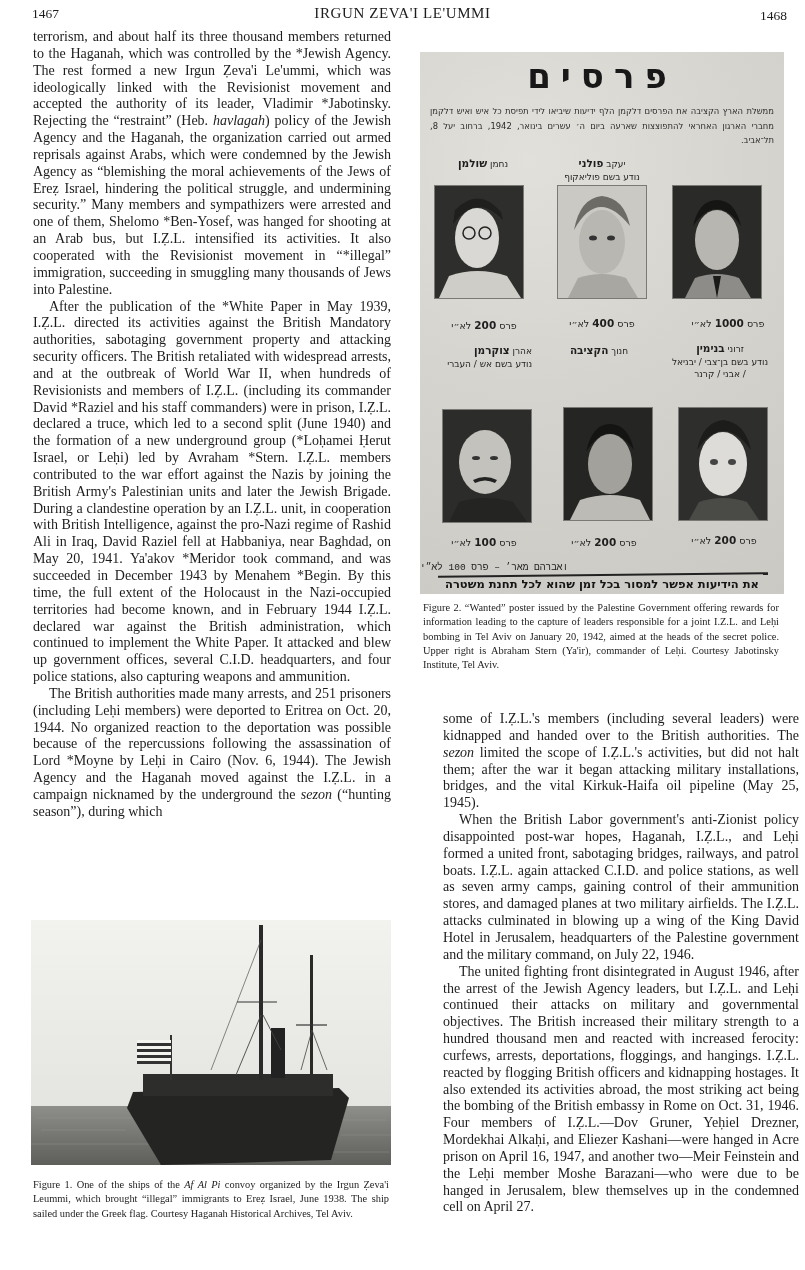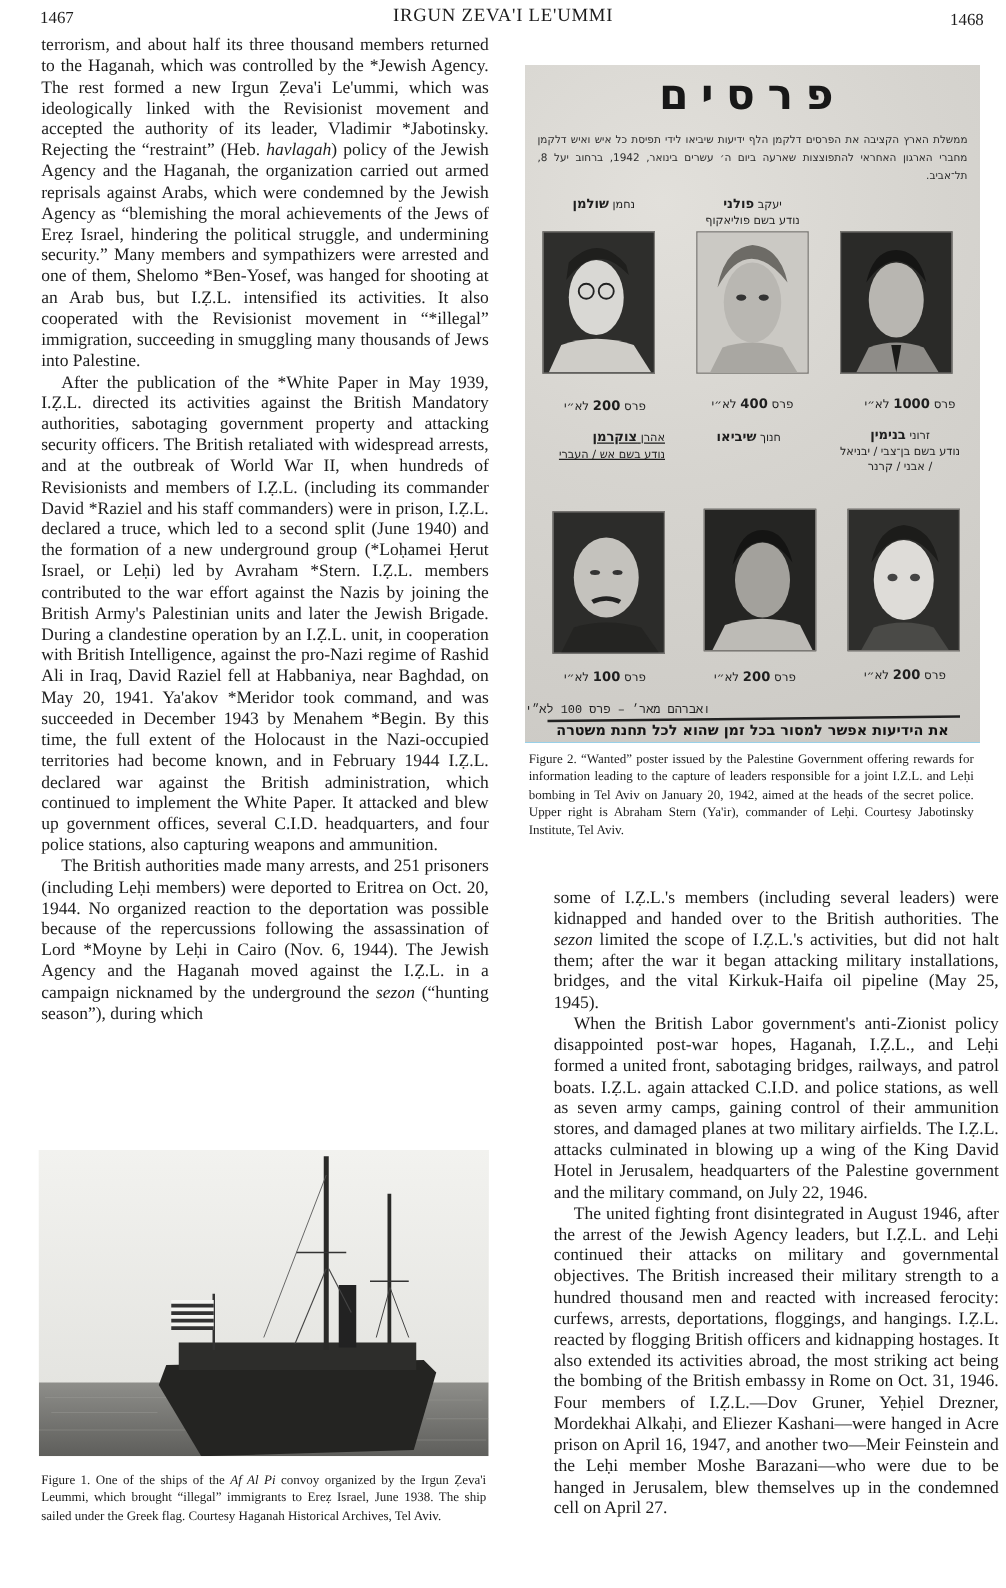--- a/index.html
+++ b/index.html
@@ -162,23 +162,23 @@
 
   <div class="reward" style="right:6px; top:265px;"><span>פרס</span> <b>1000</b> <span>לא״י</span></div>
   <div class="reward" style="right:132px; top:265px;"><span>פרס</span> <b>400</b> <span>לא״י</span></div>
   <div class="reward" style="right:250px; top:267px;"><span>פרס</span> <b>200</b> <span>לא״י</span></div>
 
   <div class="pname" style="right:14px; top:290px; width:100px; ">
     <div><span>זרוני</span> <b>בנימין</b></div>
     <div>נודע בשם בן־צבי / יבניאל / אבני / קרנר</div>
   </div>
   <div class="pname" style="right:130px; top:292px; width:110px;">
-    <div><span>חנוך</span> <b>שיביאו</b></div>
-  </div>
-  <div class="pname" style="right:252px; top:292px; width:100px; text-align:right;text-decoration:underline;">
+    <div><span>חנוך</span> <b>הקציבה</b></div>
+  </div>
+  <div class="pname" style="right:252px; top:292px; width:100px; text-align:right;">
     <div><span>אהרן</span> <b>צוקרמן</b></div>
     <div>נודע בשם אש / העברי</div>
   </div>
 
   <div class="photo" style="left:22px; top:357px;">
     <svg viewBox="0 0 88 112">
       <rect width="88" height="112" fill="#2c2c2a"></rect>
       <ellipse cx="42" cy="52" rx="26" ry="32" fill="#c4c2bd"></ellipse>
       <path d="M30 70 Q42 64 54 70 L52 73 Q42 68 32 73 Z" fill="#222"></path>
       <ellipse cx="33" cy="48" rx="4" ry="2" fill="#333"></ellipse>

